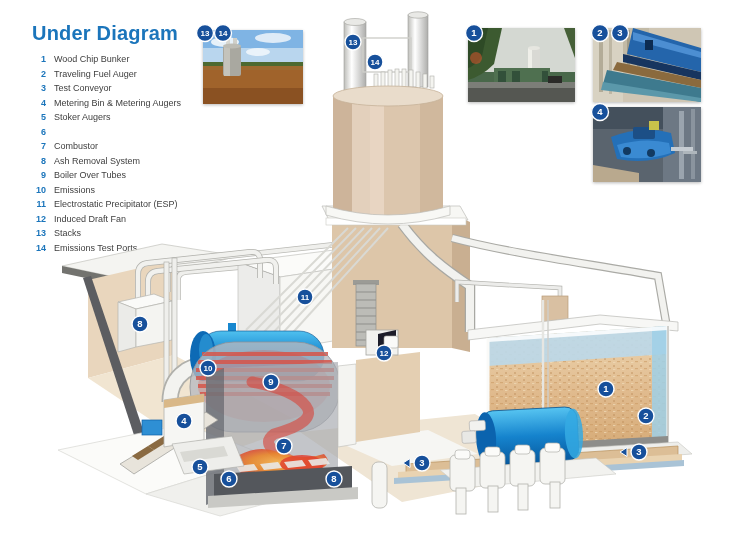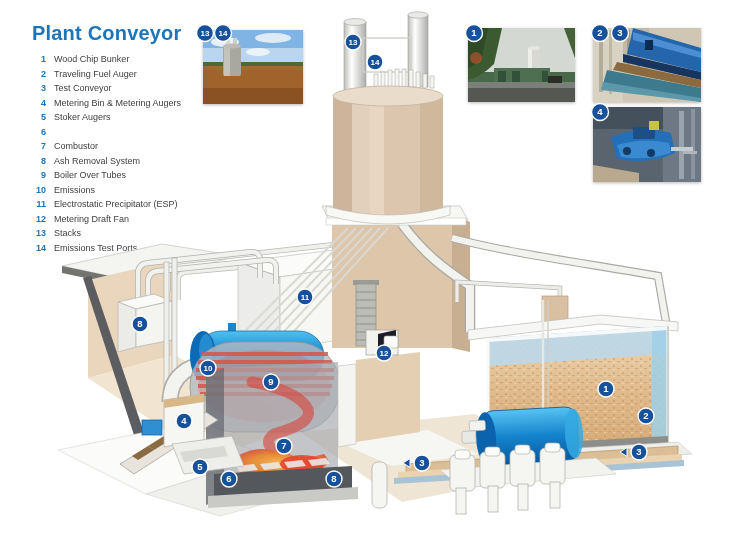--- a/index.html
+++ b/index.html
@@ -23,21 +23,21 @@
   
   #diagram{position:absolute;left:0;top:0;}
   .badge-txt{fill:#fff;font-family:"Liberation Sans",sans-serif;font-weight:bold;}
 </style>
 </head>
 <body>
 
 <div class="stage">
 
   <div class="hdr">
-    <div class="title">Plant Conveyor</div>
+    <div class="title">Under Diagram</div>
   </div>
   <div class="legend" id="legend-list">
       <div class="lrow">
         <span class="lnum">1</span>
         <span class="llab">Wood Chip Bunker</span>
       </div>
       <div class="lrow">
         <span class="lnum">2</span>
         <span class="llab">Traveling Fuel Auger</span>
       </div>
@@ -71,21 +71,21 @@
       <div class="lrow">
         <span class="lnum">10</span>
         <span class="llab">Emissions</span>
       </div>
       <div class="lrow">
         <span class="lnum">11</span>
         <span class="llab">Electrostatic Precipitator (ESP)</span>
       </div>
       <div class="lrow">
         <span class="lnum">12</span>
-        <span class="llab">Metering Draft Fan</span>
+        <span class="llab">Induced Draft Fan</span>
       </div>
       <div class="lrow">
         <span class="lnum">13</span>
         <span class="llab">Stacks</span>
       </div>
       <div class="lrow">
         <span class="lnum">14</span>
         <span class="llab">Emissions Test Ports</span>
       </div>
     </div>

